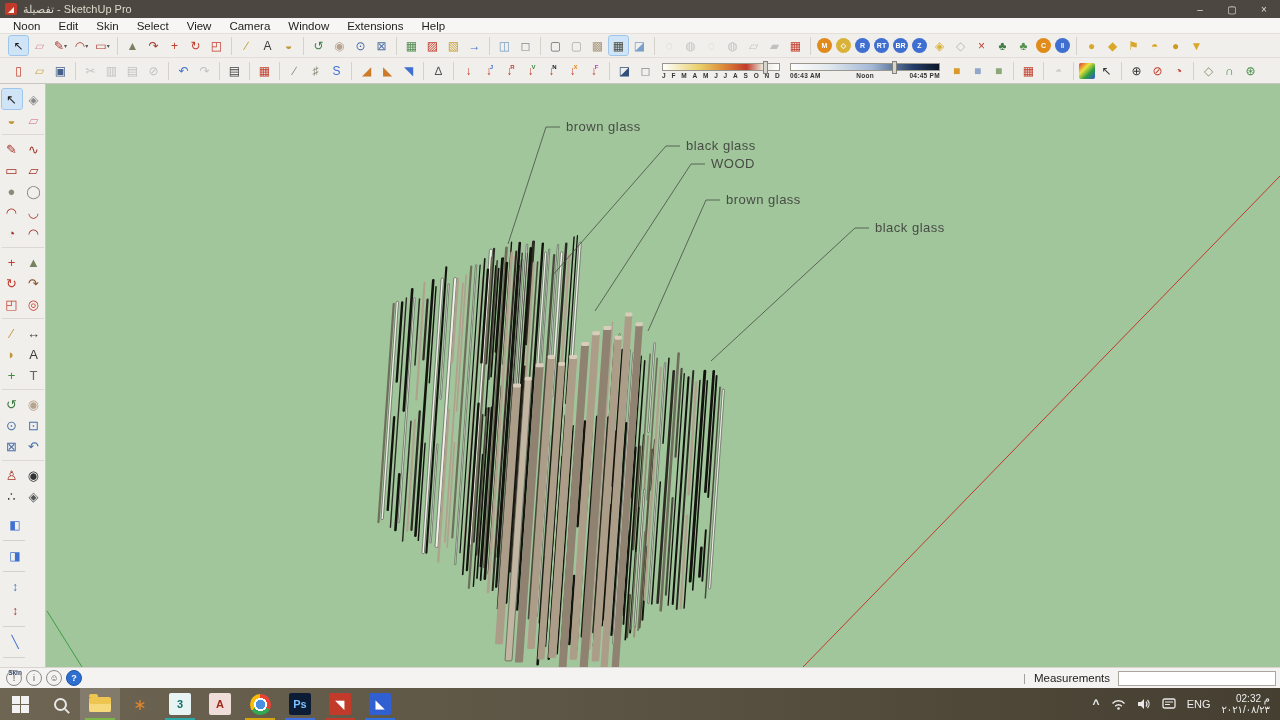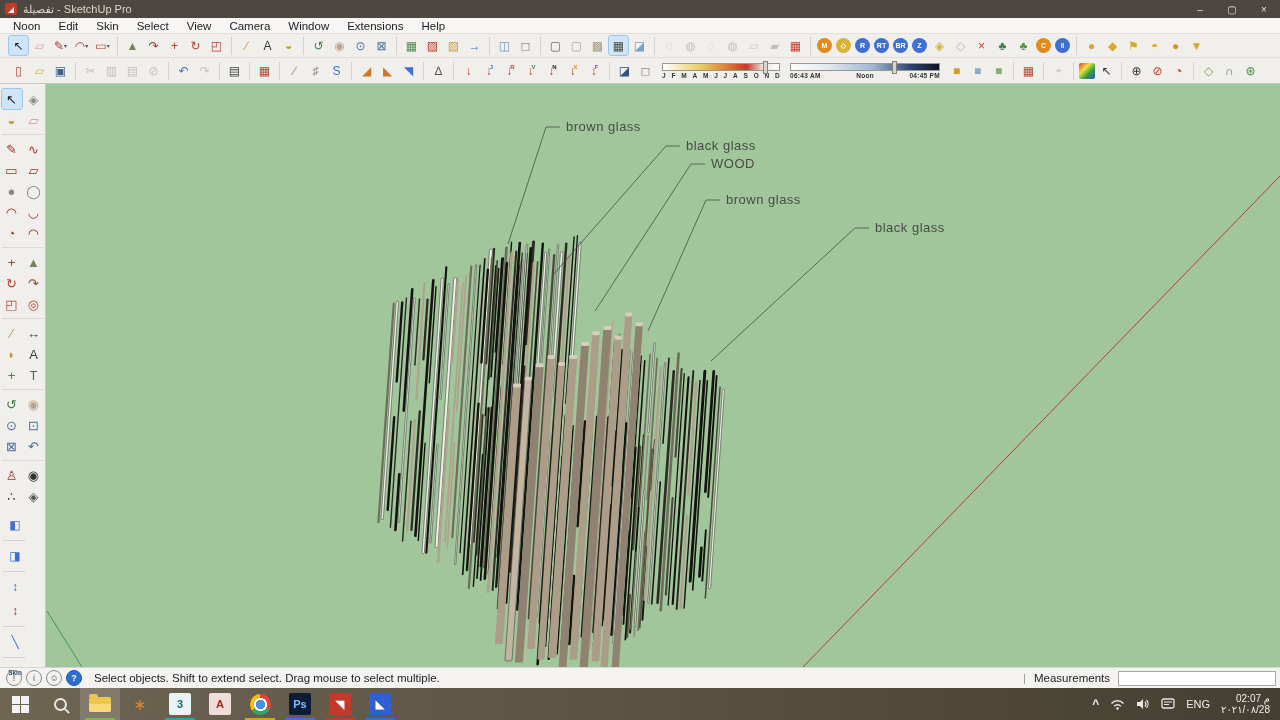--- a/index.html
+++ b/index.html
@@ -540,21 +540,20 @@
   </div>
 </div>
 
 <div class="statusbar">
   <span style="display:flex;align-items:center;">
       <span class="tbtn sbtn ring">!</span>
       <span class="tbtn sbtn ring">i</span>
       <span class="tbtn sbtn ring">☺</span>
       <span class="tbtn sbtn helpb">?</span>
     </span>
-  <span class="sb-msg">Select objects. Shift to extend select. Drag mouse to select multiple.</span>
   <span class="sb-right">
     <span class="sb-div">|</span>
     <span>Measurements</span>
     <input class="measure-input" value="" style="">
   </span>
 </div>
 
 <div class="taskbar">
   <span style="display:flex;align-items:stretch;">
       <span class="tk">
@@ -610,17 +609,17 @@
         <polygon points="1,4 4,4 7,1 7,11 4,8 1,8" fill="#e8e8e8"></polygon>
         <path d="M9 3.5 A 4 4 0 0 1 9 8.5 M10.5 2 A 6 6 0 0 1 10.5 10" stroke="#e8e8e8" stroke-width="1.2" fill="none"></path>
       </svg>
     <svg width="14" height="12">
         <rect x="1" y="1" width="12" height="9" rx="1.5" fill="none" stroke="#e8e8e8" stroke-width="1.3"></rect>
         <line x1="3" y1="4" x2="11" y2="4" stroke="#e8e8e8"></line>
         <line x1="3" y1="6.5" x2="8" y2="6.5" stroke="#e8e8e8"></line>
       </svg>
     <span>ENG</span>
     <span class="clock">
-      <div>02:07 م</div>
-      <div>٢٠٢١/٠٨/28</div>
+      <div>02:32 م</div>
+      <div>٢٠٢١/٠٨/٢٣</div>
     </span>
   </span>
 </div>
 
 </body></html>

